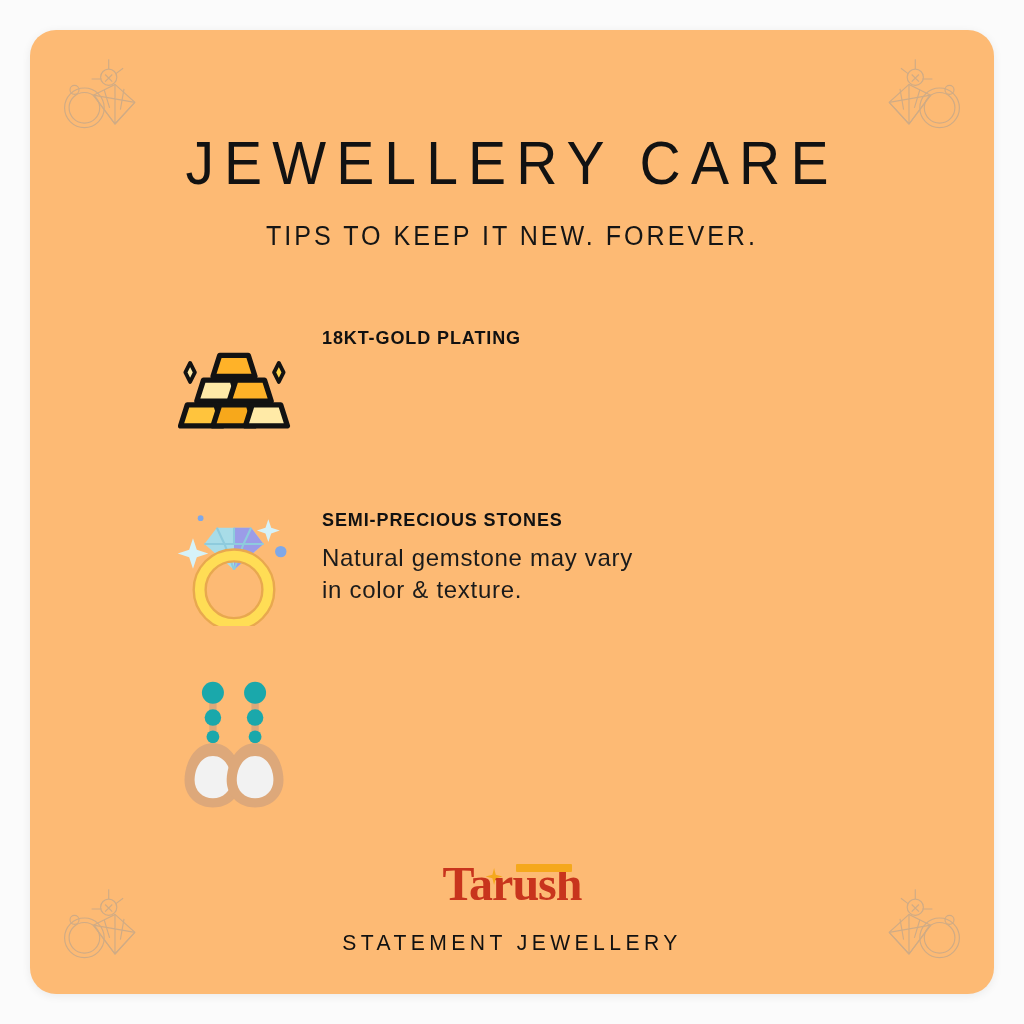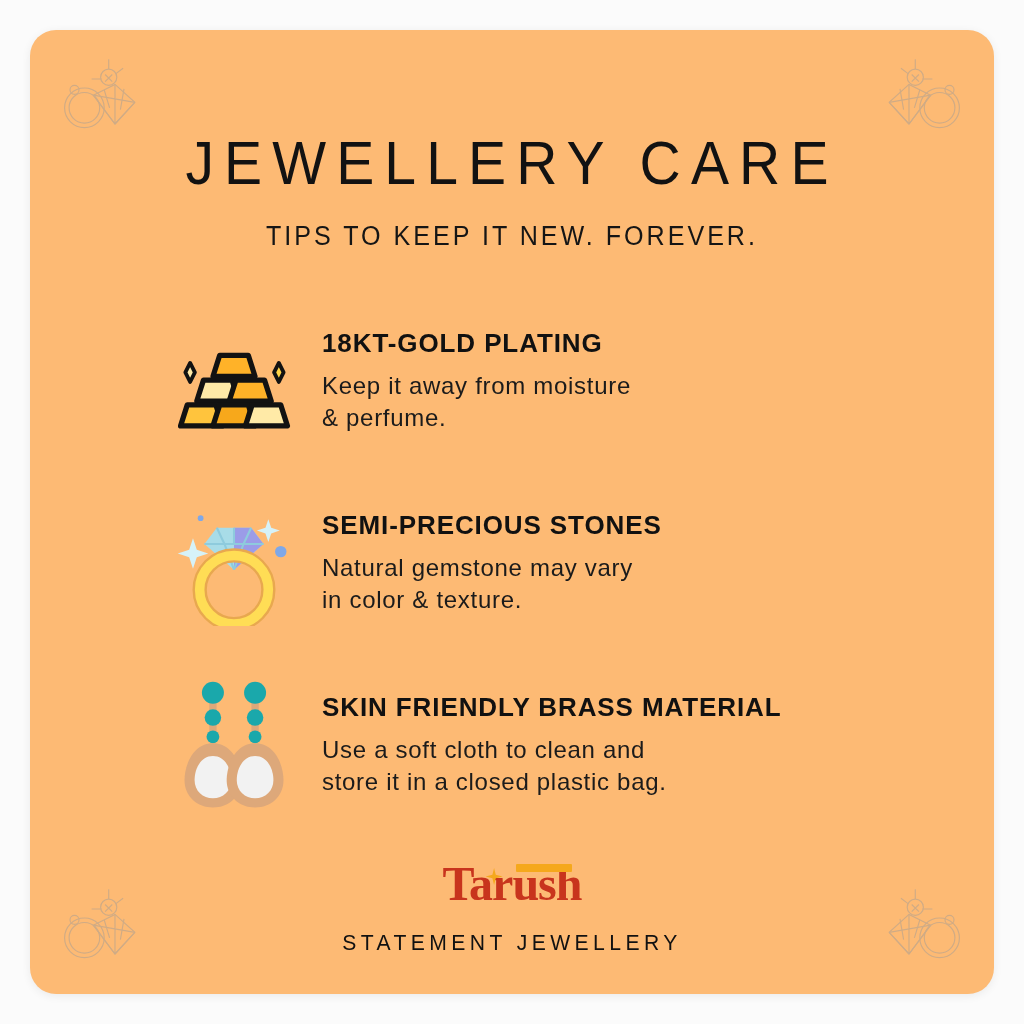--- a/index.html
+++ b/index.html
@@ -83,21 +83,21 @@
     height: 120px;
     display: flex;
     align-items: center;
     justify-content: center;
   }
   .tip-text {
     padding-top: 6px;
     padding-left: 22px;
   }
   .tip-title {
-    font-size: 26px;
+    font-size: 18px;
     font-weight: 700;
     letter-spacing: 0.9px;
     color: #111111;
     margin: 0 0 11px 0;
     white-space: nowrap;
   }
   .tip-body {
     font-size: 24px;
     font-weight: 400;
     letter-spacing: 0.7px;
@@ -229,22 +229,20 @@
             <path d="M16 74 h30 l7 22 h-44 Z" fill="#ffc43d"></path>
             <path d="M50 74 h30 l7 22 h-44 Z" fill="#f7a81b"></path>
             <path d="M84 74 h30 l7 22 h-44 Z" fill="#ffeaa7"></path>
           </g>
           <path d="M19 30 L24 40 L19 50 L14 40 Z" fill="#ffeaa7" stroke="#121212" stroke-width="4" stroke-linejoin="round"></path>
           <path d="M112 30 L117 40 L112 50 L107 40 Z" fill="#ffd447" stroke="#121212" stroke-width="4" stroke-linejoin="round"></path>
         </svg>
       </div>
       <div class="tip-text">
         <div class="tip-title">18KT-GOLD PLATING</div>
-        <div class="tip-body">Keep it away from moisture
-&amp; perfume.</div>
       </div>
     </div>
 
     <div class="tip">
       <div class="tip-icon">
         <svg viewBox="0 0 130 130" width="124" height="124">
 
           <path d="M47 27 h36 l13 17 -31 27 -31 -27 Z" fill="#a8dce8"></path>
           <path d="M65 27 h18 l13 17 -31 27 Z" fill="#9b9ce8"></path>
           <g stroke="#8ecbdd" stroke-width="2.2" fill="none">
@@ -282,25 +280,20 @@
           <path d="M37 86 C51 86 57 101 57 112 C57 124 48 132 37 132 C26 132 17 124 17 112 C17 101 23 86 37 86 Z" fill="#f2f2f2"></path>
 
           <rect x="79" y="14" width="8" height="52" fill="#dda87a"></rect>
           <circle cx="83" cy="17" r="12" fill="#1aa8ab"></circle>
           <circle cx="83" cy="44" r="9" fill="#1aa8ab"></circle>
           <circle cx="83" cy="65" r="7" fill="#1aa8ab"></circle>
           <path d="M83 72 C106 72 114 98 114 112 C114 130 100 142 83 142 C66 142 52 130 52 112 C52 98 60 72 83 72 Z" fill="#dda87a"></path>
           <path d="M83 86 C97 86 103 101 103 112 C103 124 94 132 83 132 C72 132 63 124 63 112 C63 101 69 86 83 86 Z" fill="#f2f2f2"></path>
         </svg>
       </div>
-      <div class="tip-text">
-        <div class="tip-title">SKIN FRIENDLY BRASS MATERIAL</div>
-        <div class="tip-body">Use a soft cloth to clean and
-store it in a closed plastic bag.</div>
-      </div>
     </div>
 
   </div>
 
   <div id="footer">
     <div id="logo-wrap">
       <span id="brand-name">Tarush</span>
       <span id="brand-bar"></span>
       <span id="brand-sparkle"></span>
     </div>

